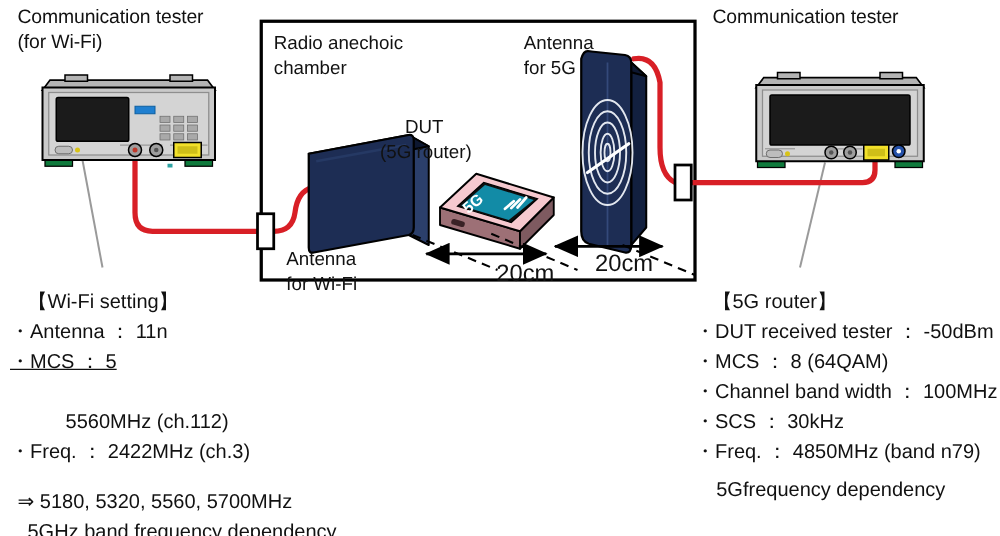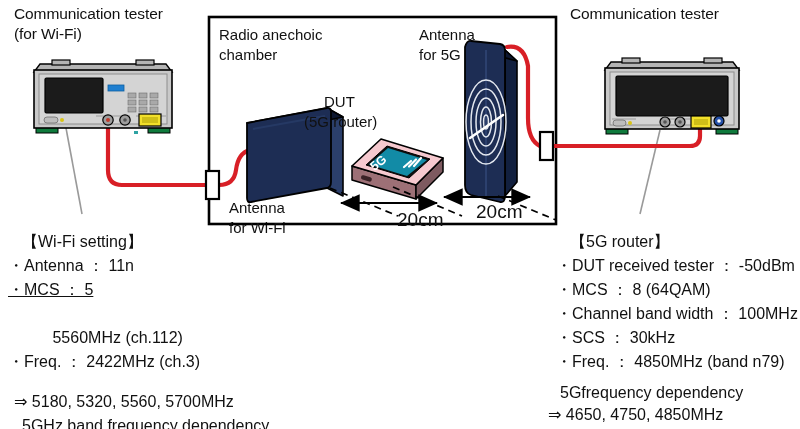--- a/index.html
+++ b/index.html
@@ -249,16 +249,15 @@
   <div class="txt set-line" style="left:8px;top:328px;">          5560MHz (ch.112)</div>
   <div class="txt dep-line" style="left:22px;top:368px;margin-top:48px;">5GHz band frequency dependency</div>
   <div class="txt dep-line" style="left:14px;top:392px;">⇒ 5180, 5320, 5560, 5700MHz</div>
 
   <div class="txt set-title" style="left:570px;top:232px;">【5G router】</div>
   <div class="txt set-line" style="left:556px;top:256px;">・DUT received tester ： -50dBm</div>
   <div class="txt set-line" style="left:556px;top:280px;">・MCS ： 8 (64QAM)</div>
   <div class="txt set-line" style="left:556px;top:304px;">・Channel band width ： 100MHz</div>
   <div class="txt set-line" style="left:556px;top:328px;">・SCS ： 30kHz</div>
   <div class="txt set-line" style="left:556px;top:352px;">・Freq. ： 4850MHz (band n79)</div>
-  <div class="txt dep-line" style="left:560px;top:383px;text-align:right;">5Gfrequency dependency</div>
-  <div class="txt dep-line" style="left:548px;top:405px;">⇒ 4650, 4750, 4850MHz</div>
+  <div class="txt dep-line" style="left:573px;top:383px;text-align:right;">5Gfrequency dependency</div>
 
 </div>
 
 </body></html>

